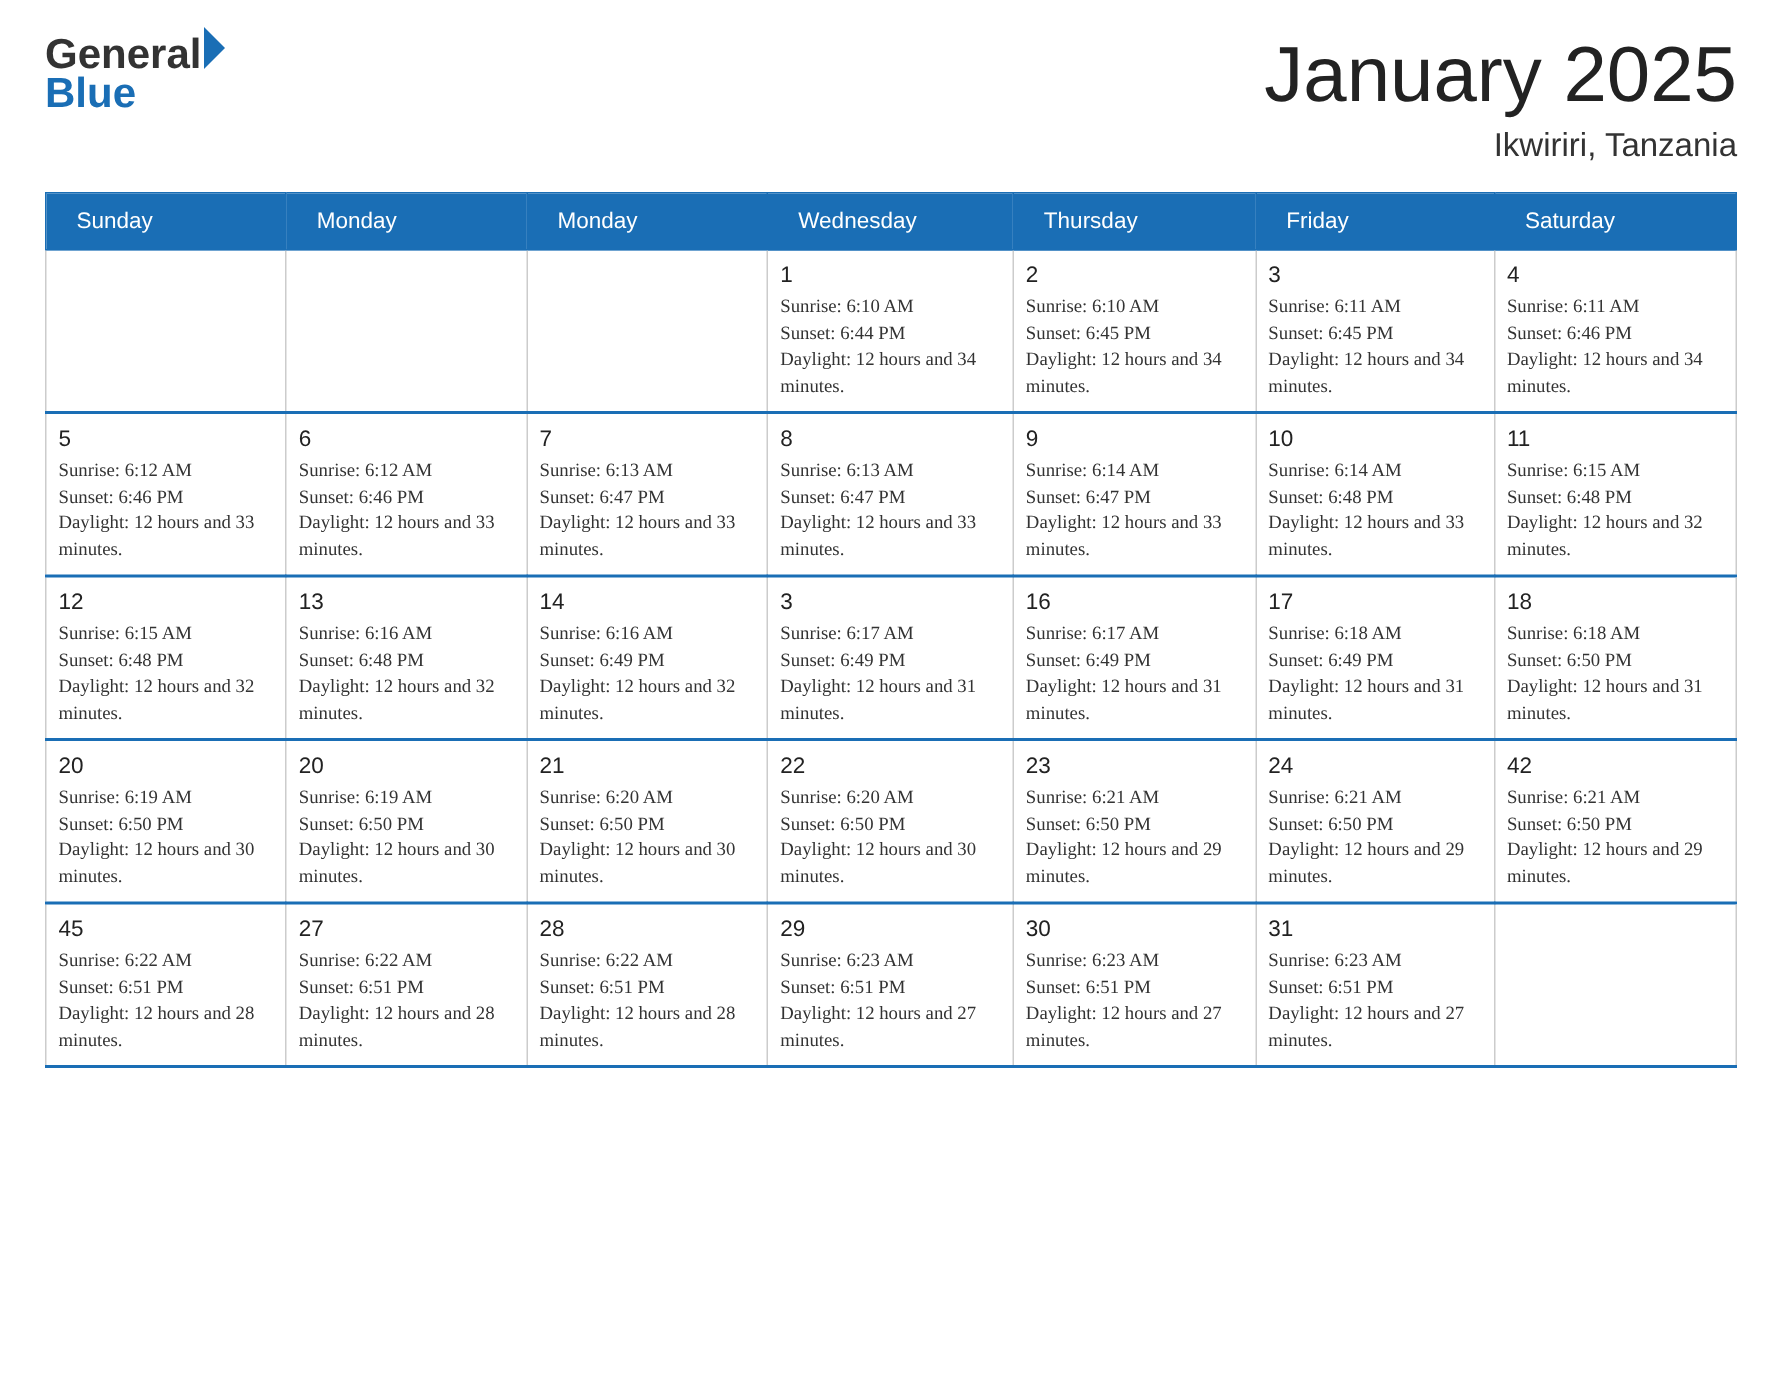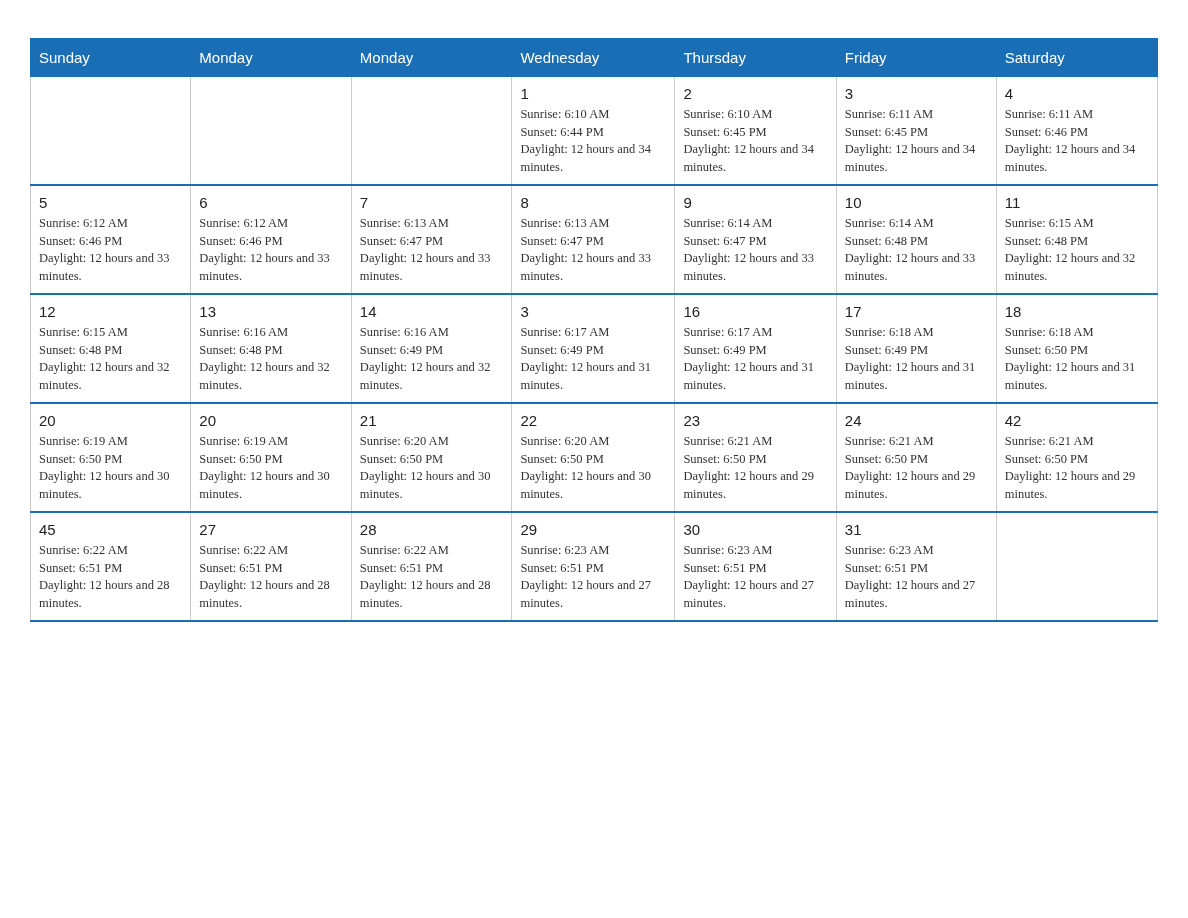--- a/index.html
+++ b/index.html
@@ -58,21 +58,21 @@
       color: #333;
       margin-top: 4px;
     }
     .calendar {
       width: 100%;
       border-collapse: collapse;
     }
     .calendar thead tr th {
       background-color: #1a6eb5;
       color: #fff;
-      padding: 10px 8px;
+      padding: 10px 20px;
       font-size: 15px;
       font-weight: normal;
       text-align: left;
       border: 1px solid #1a6eb5;
     }
     .calendar tbody tr td {
       border: 1px solid #ccc;
       padding: 8px 8px;
       vertical-align: top;
       width: 170px;
@@ -96,20 +96,31 @@
       font-family: Liberation Serif, serif;
     }
     .empty-cell {
       background: #fff;
     }
   </style>
 </head>
 <body>
 
 <div class="header">
+  <div class="logo-wrapper">
+    <div class="logo-line1">
+      <span class="logo-text-general">General</span>
+      <div class="logo-triangle"></div>
+    </div>
+    <div class="logo-line2">Blue</div>
+  </div>
+  <div class="title-block">
+    <h1>January 2025</h1>
+    <h2>Ikwiriri, Tanzania</h2>
+  </div>
 </div>
 
 <table class="calendar">
   <thead>
     <tr>
     <th>Sunday</th>
         <th>Monday</th>
         <th>Monday</th>
         <th>Wednesday</th>
         <th>Thursday</th>

